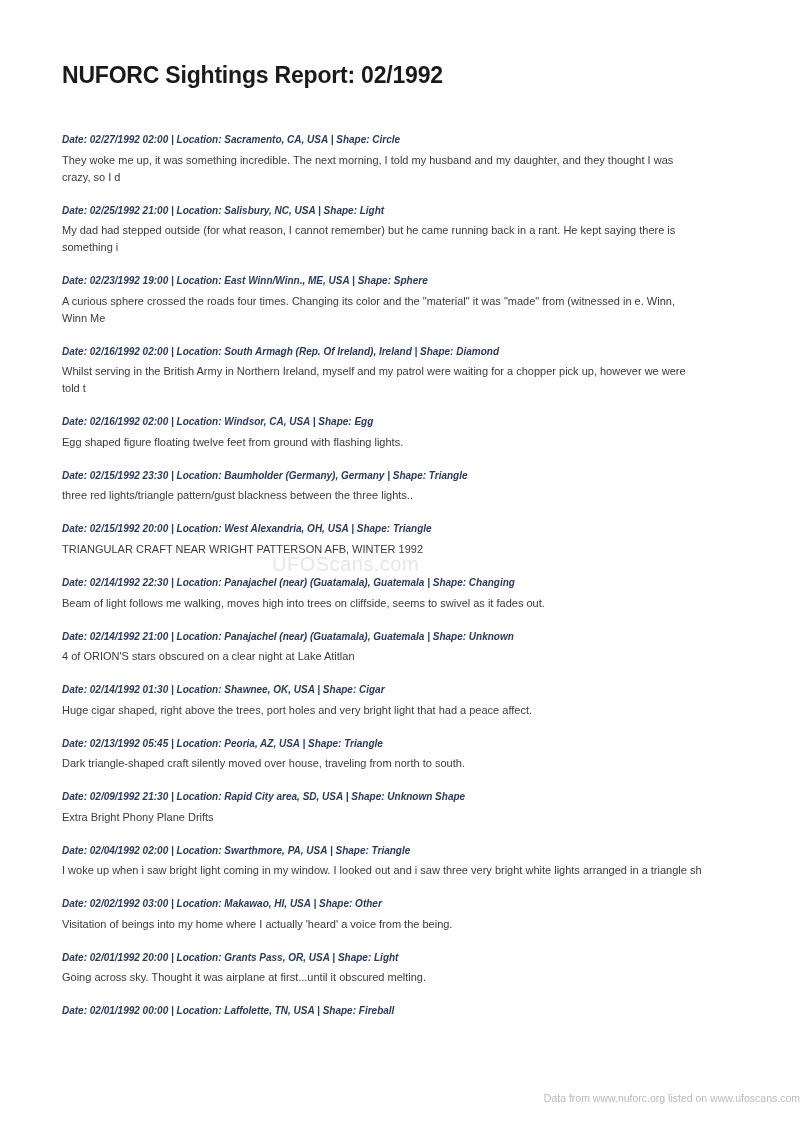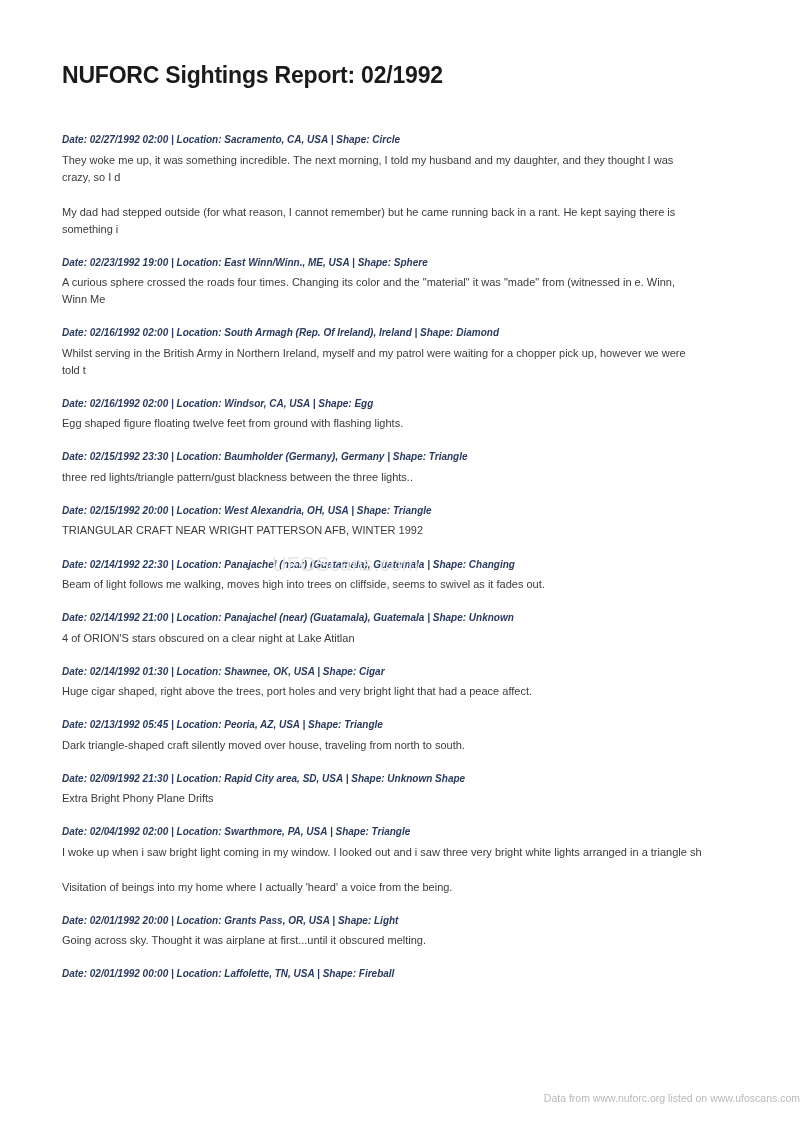--- a/index.html
+++ b/index.html
@@ -79,20 +79,21 @@
   <h1 class="page-title">NUFORC Sightings Report: 02/1992</h1>
 
   <div class="report-list">
 
     <div class="report-entry">
       <div class="entry-header">Date: 02/27/1992 02:00 | Location: Sacramento, CA, USA | Shape: Circle</div>
       <div class="entry-desc">They woke me up, it was something incredible. The next morning, I told my husband and my daughter, and they thought I was crazy, so I d</div>
     </div>
 
     <div class="report-entry">
+      <div class="entry-header">Date: 02/25/1992 21:00 | Location: Salisbury, NC, USA | Shape: Light</div>
       <div class="entry-desc">My dad had stepped outside (for what reason, I cannot remember) but he came running back in a rant. He kept saying there is something i</div>
     </div>
 
     <div class="report-entry">
       <div class="entry-header">Date: 02/23/1992 19:00 | Location: East Winn/Winn., ME, USA | Shape: Sphere</div>
       <div class="entry-desc">A curious sphere crossed the roads four times. Changing its color and the "material" it was "made" from (witnessed in e. Winn, Winn Me</div>
     </div>
 
     <div class="report-entry">
       <div class="entry-header">Date: 02/16/1992 02:00 | Location: South Armagh (Rep. Of Ireland), Ireland | Shape: Diamond</div>
@@ -138,20 +139,21 @@
       <div class="entry-header">Date: 02/09/1992 21:30 | Location: Rapid City area, SD, USA | Shape: Unknown Shape</div>
       <div class="entry-desc">Extra Bright Phony Plane Drifts</div>
     </div>
 
     <div class="report-entry">
       <div class="entry-header">Date: 02/04/1992 02:00 | Location: Swarthmore, PA, USA | Shape: Triangle</div>
       <div class="entry-desc">I woke up when i saw bright light coming in my window. I looked out and i saw three very bright white lights arranged in a triangle sh</div>
     </div>
 
     <div class="report-entry">
+      <div class="entry-header">Date: 02/02/1992 03:00 | Location: Makawao, HI, USA | Shape: Other</div>
       <div class="entry-desc">Visitation of beings into my home where I actually 'heard' a voice from the being.</div>
     </div>
 
     <div class="report-entry">
       <div class="entry-header">Date: 02/01/1992 20:00 | Location: Grants Pass, OR, USA | Shape: Light</div>
       <div class="entry-desc">Going across sky. Thought it was airplane at first...until it obscured melting.</div>
     </div>
 
     <div class="report-entry">
       <div class="entry-header">Date: 02/01/1992 00:00 | Location: Laffolette, TN, USA | Shape: Fireball</div>

